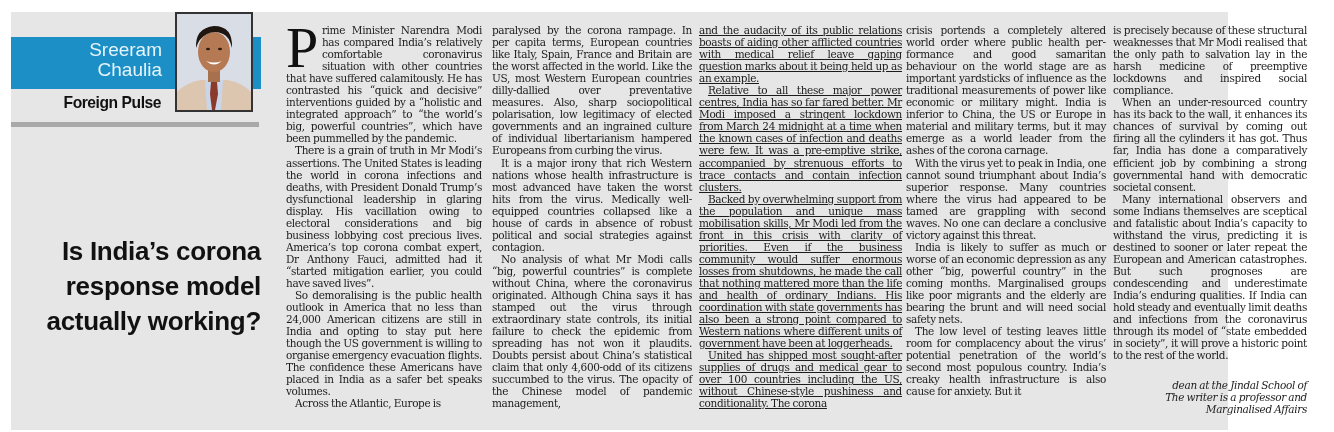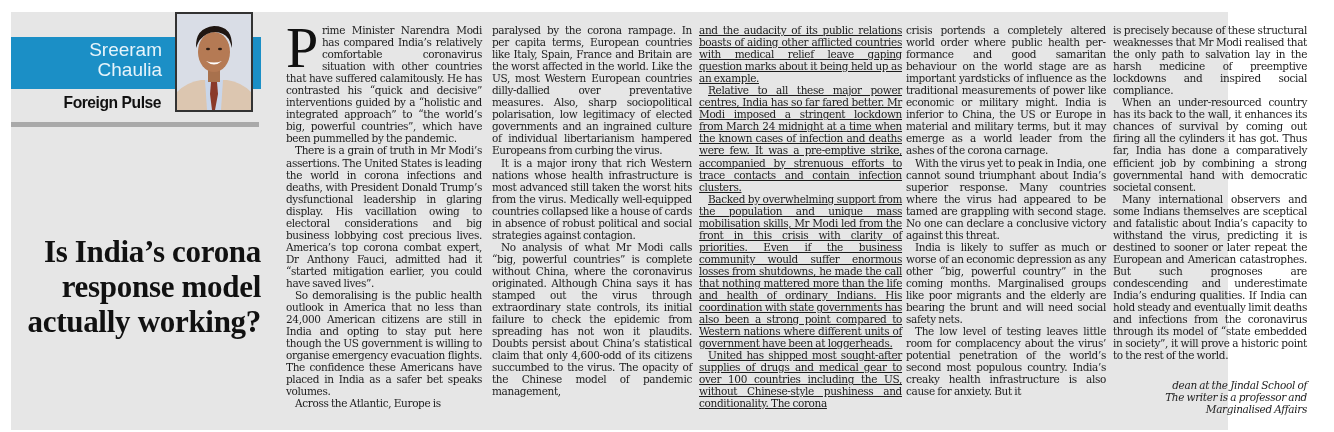--- a/index.html
+++ b/index.html
@@ -30,21 +30,21 @@
   .photo {
     position: absolute; left: 164px; top: 0px; width: 78px; height: 100px;
     border: 2px solid #333; background: #d7dbe3; overflow: hidden;
   }
   .photo svg { display: block; }
   .rule {
     position: absolute; left: 0; top: 110px; width: 248px; height: 5px; background: #a9a9a9;
   }
   .headline {
     position: absolute; left: 0; top: 222px; width: 250px; text-align: right;
-    font-family: Liberation Serif, serif; font-size: 31px; line-height: 35px; color: #111;
+    font-family: Liberation Sans, sans-serif; font-size: 26px; line-height: 35px; color: #111;
     letter-spacing: -0.3px;
   }
   .headline span { display: block; white-space: nowrap; }
 
   .col {
     position: absolute; top: 24px; width: 200px; height: 400px;
     font-family: "DejaVu Serif", serif; font-size: 10.5px; line-height: 12.05px; color: #1c1c1c;
     text-align: justify; hyphens: manual; letter-spacing: -0.35px; word-spacing: -0.5px;
   }
   .col p { text-indent: 9px; }
@@ -100,34 +100,34 @@
 
 <div class="col c1">
   <p class="first"><span class="dropcap">P</span><span>rime Minister Narendra Modi has compared India’s relatively comfortable coron­avirus situation with other countries that have suffered calami­tously. He has contrasted his “quick and decisive” interventions guided by a “holistic and integrated app­roach” to “the world’s big, powerful countries”, which have been pum­melled by the pandemic.</span></p>
   <p>There is a grain of truth in Mr Modi’s assertions. The United States is leading the world in corona infec­tions and deaths, with President Donald Trump’s dysfunctional lead­ership in glaring display. His vacilla­tion owing to electoral considera­tions and big business lobbying cost precious lives. America’s top corona combat expert, Dr Anthony Fauci, admitted had it “started mitigation earlier, you could have saved lives”.</p>
   <p>So demoralising is the public health outlook in America that no less than 24,000 American citizens are still in India and opting to stay put here though the US government is willing to organise emergency evacuation flights. The confidence these Americans have placed in India as a safer bet speaks volumes.</p>
   <p>Across the Atlantic, Europe is</p>
 </div>
 
 <div class="col c2">
   <p class="first">paralysed by the corona rampage. In per capita terms, European coun­tries like Italy, Spain, France and Britain are the worst affected in the world. Like the US, most Western European countries dilly-dallied over preventative measures. Also, sharp sociopolitical polarisation, low legitimacy of elected govern­ments and an ingrained culture of individual libertarianism hampered Europeans from curbing the virus.</p>
-  <p>It is a major irony that rich Western nations whose health infra­structure is most advanced still taken the worst hits from the virus. Medically well-equipped countries collapsed like a house of cards in absence of robust political and social strategies against contagion.</p>
+  <p>It is a major irony that rich Western nations whose health infra­structure is most advanced have taken the worst hits from the virus. Medically well-equipped countries collapsed like a house of cards in absence of robust political and social strategies against contagion.</p>
   <p>No analysis of what Mr Modi calls “big, powerful countries” is com­plete without China, where the coro­navirus originated. Although China says it has stamped out the virus through extraordinary state con­trols, its initial failure to check the epidemic from spreading has not won it plaudits. Doubts persist about China’s statistical claim that only 4,600-odd of its citizens succumbed to the virus. The opacity of the Chinese model of pandemic management,</p>
 </div>
 
 <div class="col c3">
   <p class="first">and the audacity of its public rela­tions boasts of aiding other afflicted countries with medical relief leave gaping question marks about it being held up as an example.</p>
   <p>Relative to all these major power centres, India has so far fared better. Mr Modi imposed a stringent lock­down from March 24 midnight at a time when the known cases of infec­tion and deaths were few. It was a pre-emptive strike, accompanied by strenuous efforts to trace contacts and contain infection clusters.</p>
   <p>Backed by overwhelming support from the population and unique mass mobilisation skills, Mr Modi led from the front in this crisis with clarity of priorities. Even if the busi­ness community would suffer enor­mous losses from shutdowns, he made the call that nothing mattered more than the life and health of ordi­nary Indians. His coordination with state governments has also been a strong point compared to Western nations where different units of gov­ernment have been at loggerheads.</p>
   <p>United has shipped most sought-after supplies of drugs and medical gear to over 100 countries including the US, without Chinese-style pushi­ness and conditionality. The corona</p>
 </div>
 
 <div class="col c4">
   <p class="first">crisis portends a completely altered world order where public health per­formance and good samaritan behaviour on the world stage are as important yardsticks of influence as the traditional measurements of power like economic or military might. India is inferior to China, the US or Europe in material and mili­tary terms, but it may emerge as a world leader from the ashes of the corona carnage.</p>
-  <p>With the virus yet to peak in India, one cannot sound triumphant about India’s superior response. Many countries where the virus had appeared to be tamed are grappling with second stage. No one can declare a conclusive victory against this threat.</p>
+  <p>With the virus yet to peak in India, one cannot sound triumphant about India’s superior response. Many countries where the virus had appeared to be tamed are grappling with second waves. No one can declare a conclusive victory against this threat.</p>
   <p>India is likely to suffer as much or worse of an economic depression as any other “big, powerful country” in the coming months. Marginalised groups like poor migrants and the elderly are bearing the brunt and will need social safety nets.</p>
   <p>The low level of testing leaves little room for complacency about the virus’ potential penetration of the world’s second most populous coun­try. India’s creaky health infrastruc­ture is also cause for anxiety. But it</p>
 </div>
 
 <div class="col c5">
   <p class="first">is precisely because of these struc­tural weaknesses that Mr Modi realised that the only path to salva­tion lay in the harsh medicine of pre­emptive lockdowns and inspired social compliance.</p>
   <p>When an under-resourced country has its back to the wall, it enhances its chances of survival by coming out firing all the cylinders it has got. Thus far, India has done a compara­tively efficient job by combining a strong governmental hand with democratic societal consent.</p>
   <p>Many international observers and some Indians themselves are scepti­cal and fatalistic about India’s capac­ity to withstand the virus, predicting it is destined to sooner or later repeat the European and American catastrophes. But such prognoses are condescending and underesti­mate India’s enduring qualities. If India can hold steady and eventually limit deaths and infections from the coronavirus through its model of “state embedded in society”, it will prove a historic point to the rest of the world.</p>
   <div class="credit">
     <span>dean at the Jindal School of</span>

